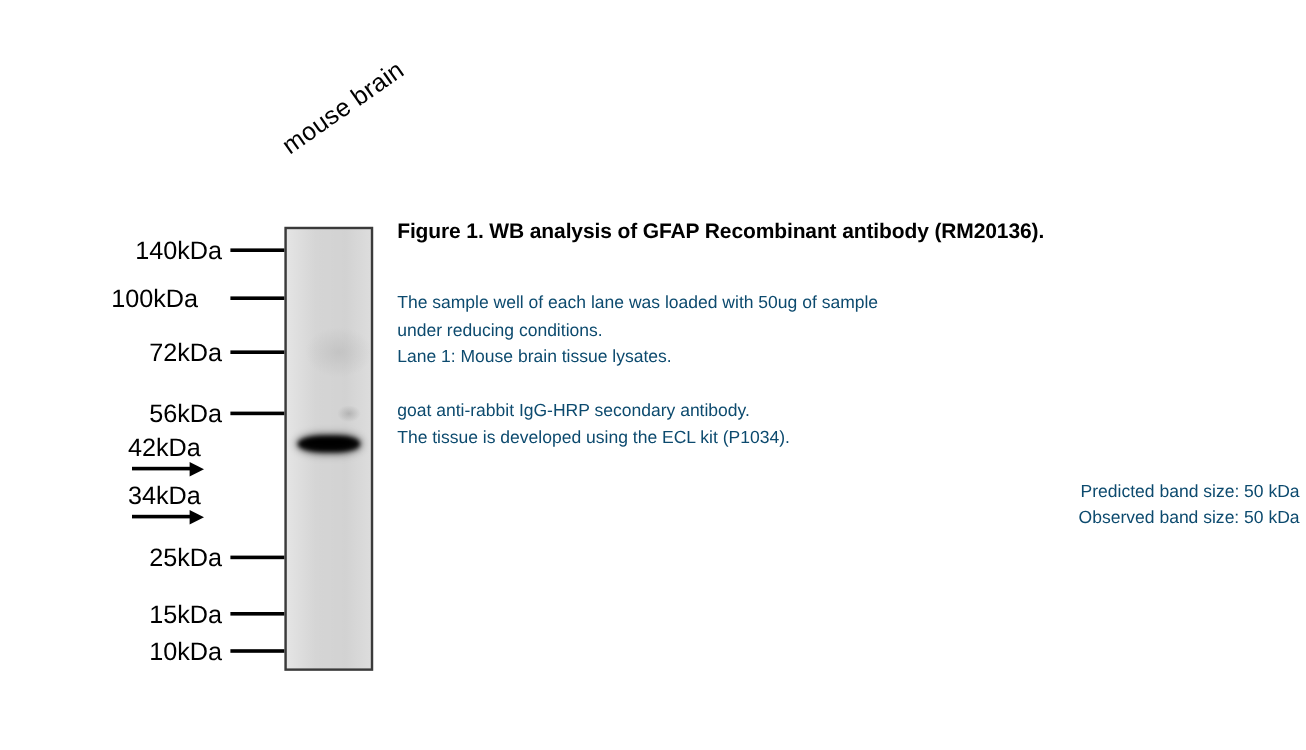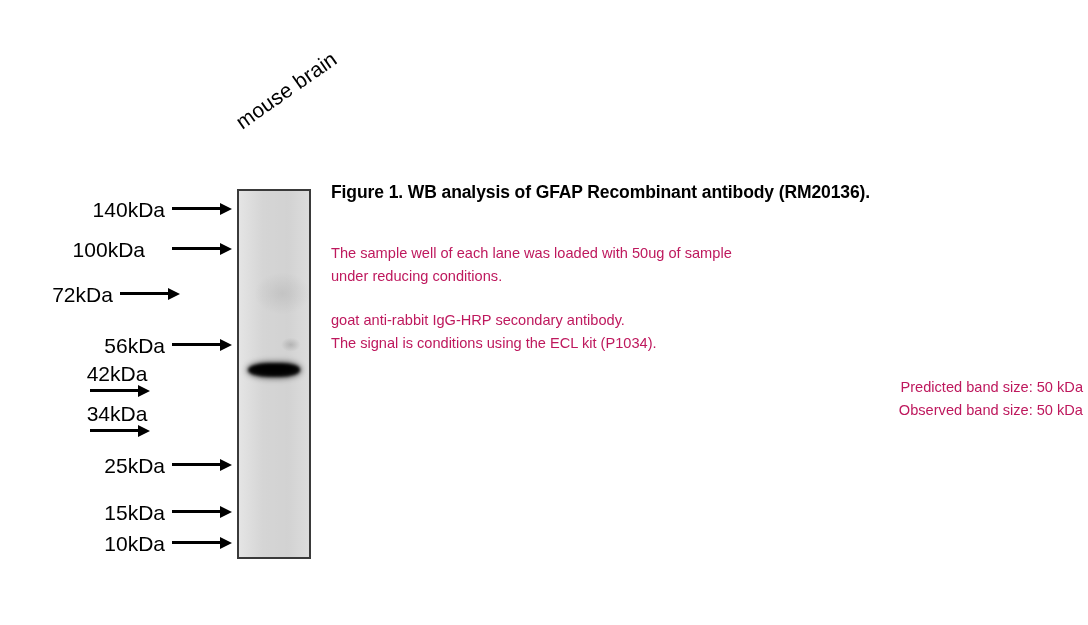--- a/index.html
+++ b/index.html
@@ -81,20 +81,21 @@
 
   
   .marker {
     position: absolute;
     left: 0;
     width: 234px;
     height: 26px;
     display: flex;
     align-items: center;
     justify-content: flex-end;
+    padding-left: 20px;
   }
   .marker-label {
     font-size: 21px;
     line-height: 1;
     white-space: nowrap;
     color: #000;
   }
   .marker-arrow {
     position: relative;
     width: 62px;
@@ -133,21 +134,21 @@
     font-weight: bold;
     line-height: 21px;
     letter-spacing: -0.1px;
     white-space: nowrap;
     margin: 0 0 0 0;
   }
   .caption-para {
     margin: 0;
     font-size: 14.6px;
     line-height: 22.5px;
-    color: #be185d;
+    color: #0c4a6e;
   }
   .caption-para .line { display: block; white-space: nowrap; }
   #para-methods  { margin-top: 39px; }
   #para-protocol { margin-top: 22px; }
   #para-sizes    { margin-top: 22px; text-align: right; }
 </style>
 </head>
 <body>
 
 <div id="blot-figure">
@@ -161,21 +162,21 @@
         <i class="head"></i>
       </span>
   </div>
   <div class="marker" style="top:236px;gap:20px;">
     <span class="marker-label">100kDa</span>
     <span class="marker-arrow">
         <i class="shaft"></i>
         <i class="head"></i>
       </span>
   </div>
-  <div class="marker" style="top:281px;justify-content:center;">
+  <div class="marker" style="top:281px;">
     <span class="marker-label">72kDa</span>
     <span class="marker-arrow">
         <i class="shaft"></i>
         <i class="head"></i>
       </span>
   </div>
   <div class="marker" style="top:332px;">
     <span class="marker-label">56kDa</span>
     <span class="marker-arrow">
         <i class="shaft"></i>
@@ -222,25 +223,26 @@
     <div class="gel-band"></div>
   </div>
 
   <div id="caption-block">
 
     <div id="figure-title">Figure 1. WB analysis of GFAP Recombinant antibody (RM20136).</div>
 
     <p class="caption-para" id="para-methods">
       <span class="line">The sample well of each lane was loaded with 50ug of sample</span>
       <span class="line">under reducing conditions.</span>
+      <span class="line">Lane 1: Mouse brain tissue lysates.</span>
     </p>
 
     <p class="caption-para" id="para-protocol">
       <span class="line">goat anti-rabbit IgG-HRP secondary antibody.</span>
-      <span class="line">The signal is conditions using the ECL kit (P1034).</span>
+      <span class="line">The tissue is developed using the ECL kit (P1034).</span>
     </p>
 
     <p class="caption-para" id="para-sizes">
       <span class="line">Predicted band size: 50 kDa</span>
       <span class="line">Observed band size: 50 kDa</span>
     </p>
 
   </div>
 </div>
 

